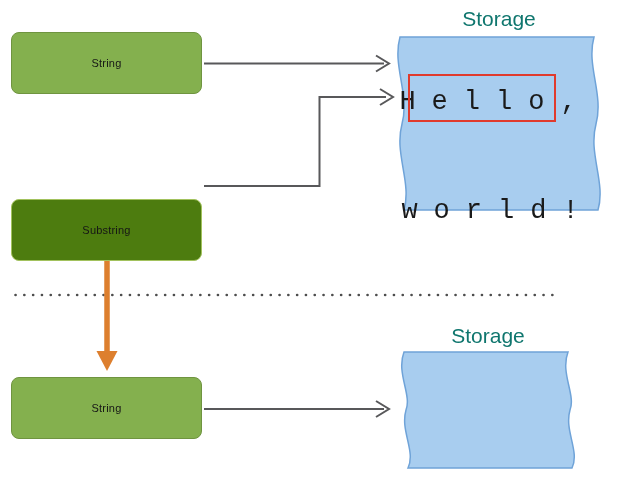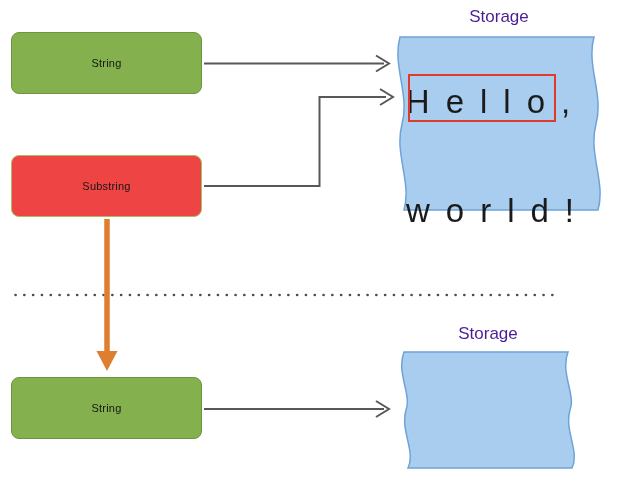--- a/index.html
+++ b/index.html
@@ -16,35 +16,37 @@
     left:11px;width:191px;height:62px;
     border-radius:8px;
     display:flex;align-items:center;justify-content:center;
     box-sizing:border-box;
   }
   .node-box.dark{
     background:#84b04e;
     border:1.5px solid #6f9440;
   }
   .node-box.light{
-    background:#ef4444;
+    background:#4d7c0f;
     border:1.5px solid #a2c25d;
+    margin-top:44px;
   }
   .node-label{
     font-size:11px;color:#161616;letter-spacing:0.2px;
   }
   .storage-label{
     position:absolute;width:220px;text-align:center;
-    font-size:17px;color:#4c1d95;
+    font-size:21px;color:#0f766e;
   }
   .storage-text{
     position:absolute;width:212px;height:28px;line-height:28px;
     text-align:center;
-    font-size:33px;letter-spacing:16px;color:#1a1a1a;
+    font-size:27px;letter-spacing:16px;color:#1a1a1a;
     white-space:nowrap;
+    font-family:Liberation Mono, monospace;
   }
   .highlight-rect{
     position:absolute;
     left:408px;top:74px;width:148px;height:48px;
     border:2px solid #e03a2d;
     box-sizing:border-box;
   }
 </style>
 </head>
 <body>

